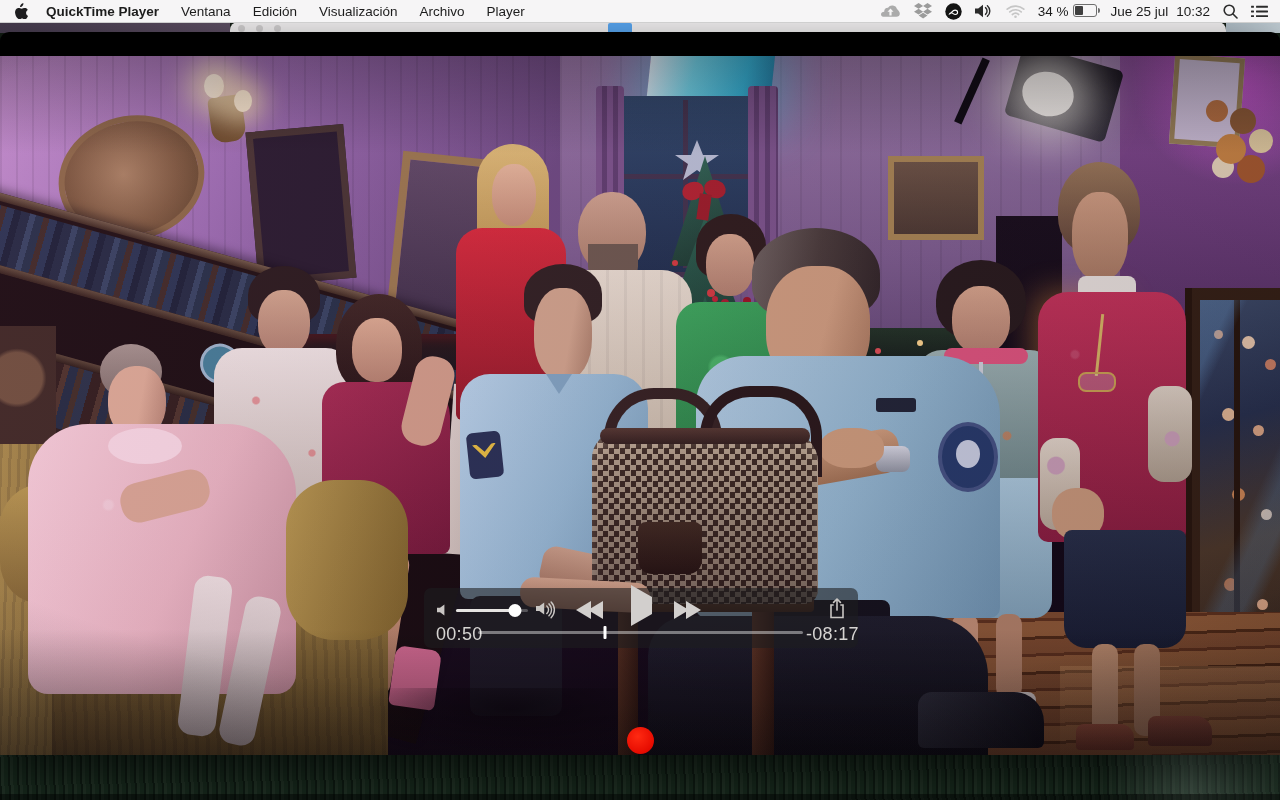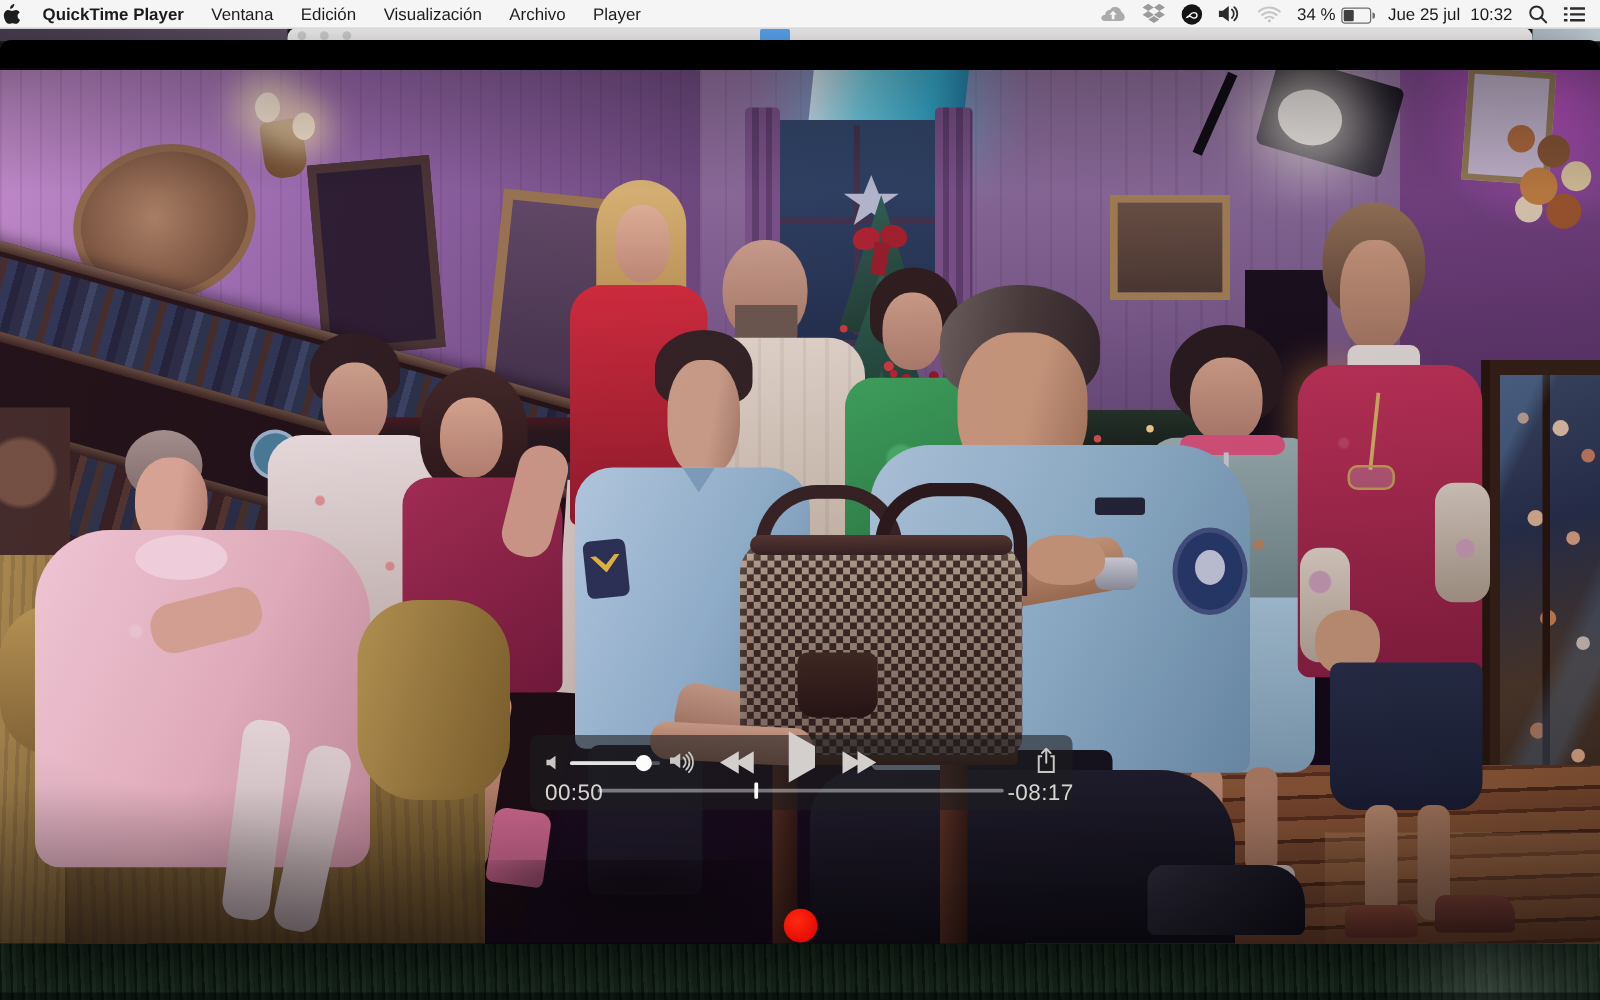--- a/index.html
+++ b/index.html
@@ -11,25 +11,25 @@
   .wallpaper{left:0;top:755px;width:1280px;height:45px;
     background:
       linear-gradient(90deg, rgba(0,0,0,0) 0 86%, rgba(140,160,150,.28) 93%, rgba(70,88,78,.18) 100%),
       repeating-linear-gradient(88deg,#0d1811 0 2px,#1d2c21 2px 5px,#15251a 5px 9px),
       linear-gradient(#22372a,#0a130c);}
   .wallpaper::after{content:"";position:absolute;left:0;bottom:0;width:100%;height:6px;background:rgba(0,0,0,.45)}
 
   
   .menu-bar{left:0;top:0;width:1280px;height:22px;background:#f6f5f6;border-bottom:1px solid #cfcfcf;
     display:flex;align-items:center;color:#1c1c1c;font-size:13.5px;z-index:50}
-  .menu-left{display:flex;align-items:center;gap:0}
+  .menu-left{display:flex;align-items:center;padding-left:12px;gap:0}
   .menu-item{padding:0 11px;white-space:nowrap}
   .menu-app{font-weight:bold;padding:0 11px 0 10px}
   .menu-right{position:absolute;right:0;top:0;height:22px;display:flex;align-items:center;gap:13px;padding-right:12px}
-  .batt-group{display:flex;align-items:flex-end;gap:5px}
+  .batt-group{display:flex;align-items:flex-start;gap:5px}
   .batt-body{position:relative;width:22px;height:11px;border:1px solid #6e6e6e;border-radius:3px}
   .batt-fill{position:absolute;left:1px;top:1px;bottom:1px;background:#3f3f3f;border-radius:1px}
   .batt-nub{position:absolute;right:-4px;top:3px;width:2.5px;height:5px;background:#6e6e6e;border-radius:0 2px 2px 0}
   .clock{display:flex;gap:8px}
 
   
   .behind{left:0;top:22px;width:1280px;height:11px;z-index:1}
   .behind-left{left:0;top:0;width:230px;height:11px;background:linear-gradient(90deg,#43394b,#5a4c60)}
   .behind-finder{left:230px;top:0;width:996px;height:11px;background:#e9e7e8;border-radius:8px 8px 0 0}
   .behind-dot{top:3px;width:7px;height:7px;border-radius:50%;background:#c9c7c8}

